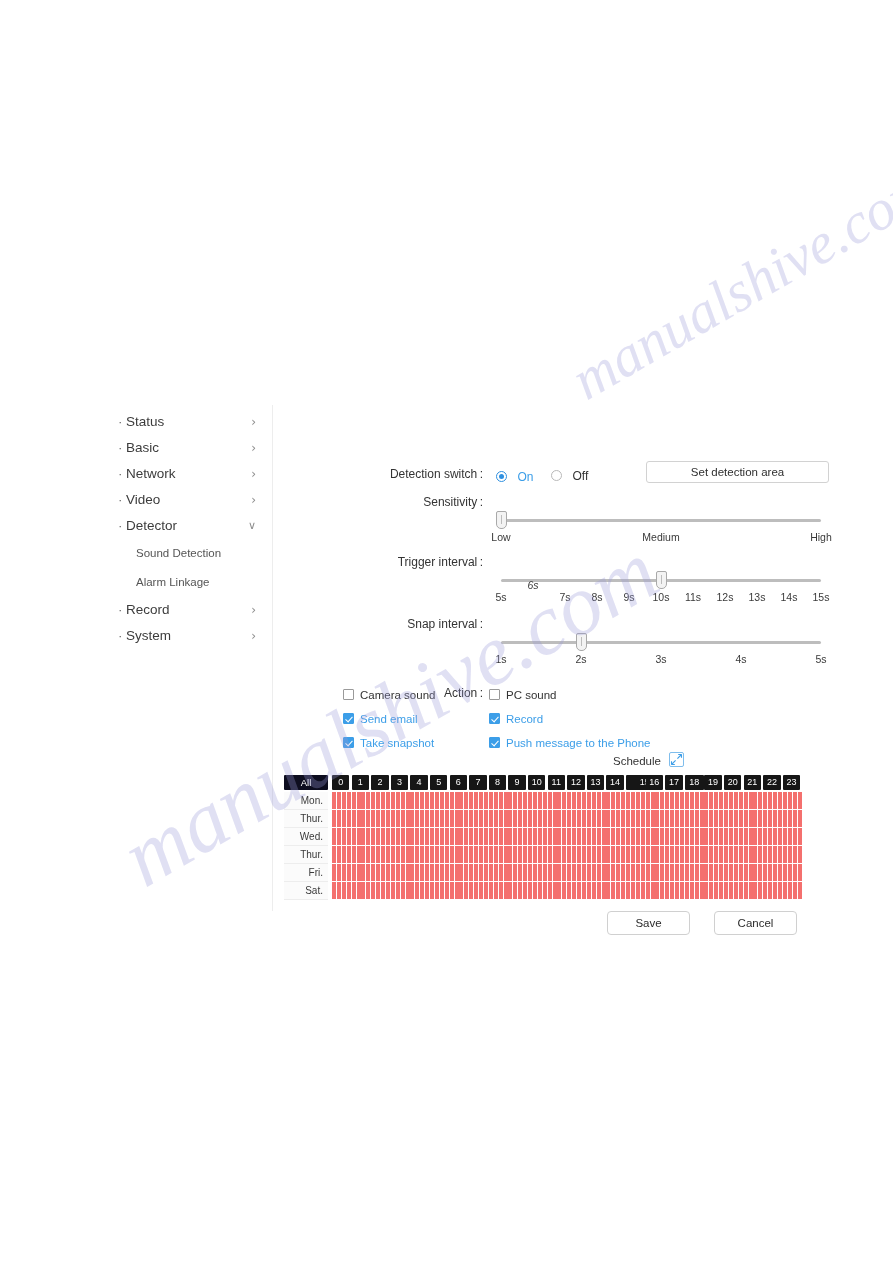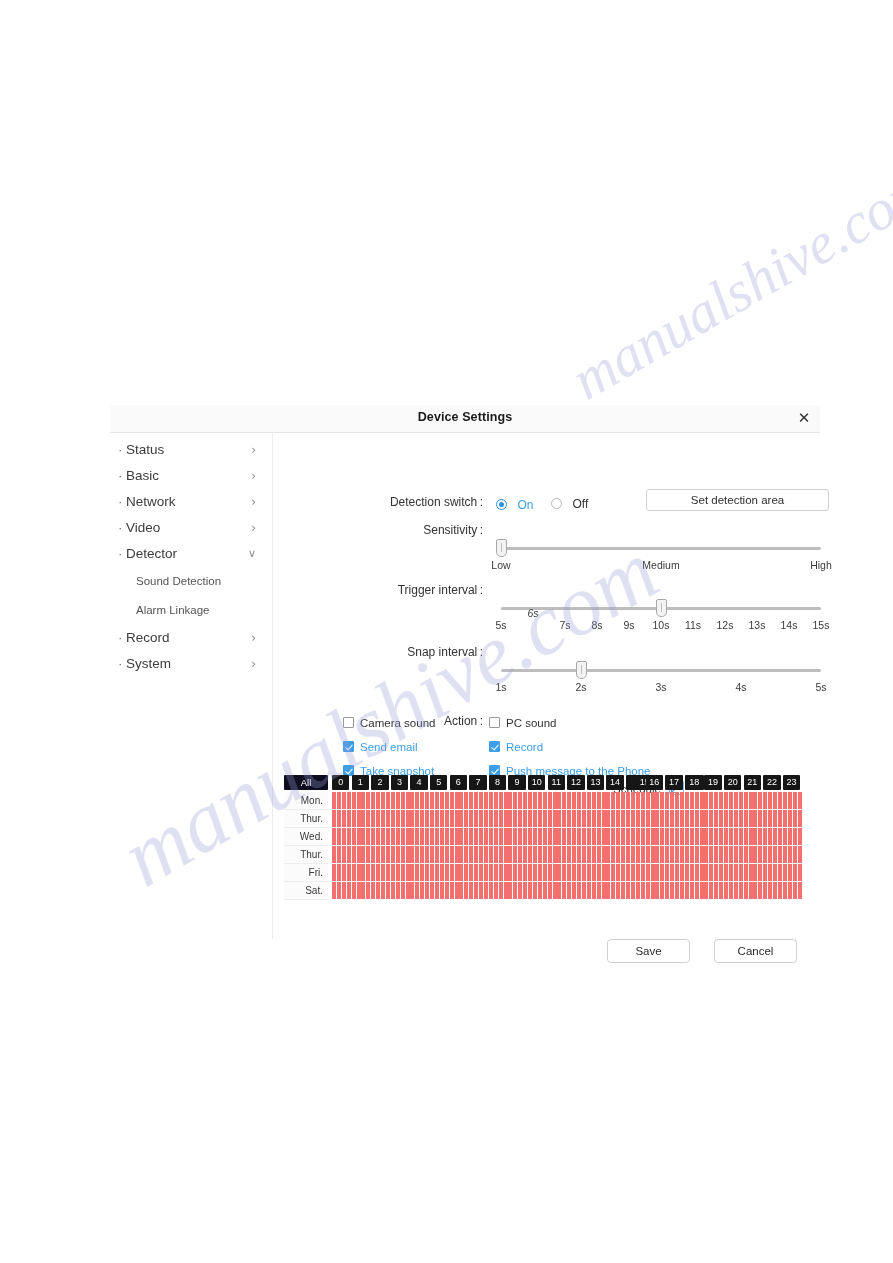--- a/index.html
+++ b/index.html
@@ -387,24 +387,20 @@
 </head>
 <body>
 
 <div id="watermark">
   <div class="wm-text wm-a">manualshive.com</div>
   <div class="wm-text wm-b">manualshive.com</div>
 </div>
 
 <div id="dialog">
 
-  <div class="titlebar">
-    <div class="title">Device Settings</div>
-    <div class="close">✕</div>
-  </div>
 
   <div class="dlg-body">
 
     <div id="sidebar">
         <div class="nav-spacer"></div>
         <div class="nav-item"><span class="bullet">·</span><span>Status</span><span class="chev">›</span></div>
         <div class="nav-item"><span class="bullet">·</span><span>Basic</span><span class="chev">›</span></div>
         <div class="nav-item"><span class="bullet">·</span><span>Network</span><span class="chev">›</span></div>
         <div class="nav-item"><span class="bullet">·</span><span>Video</span><span class="chev">›</span></div>
         <div class="nav-item expanded"><span class="bullet">·</span><span>Detector</span><span class="chev">∨</span></div>

